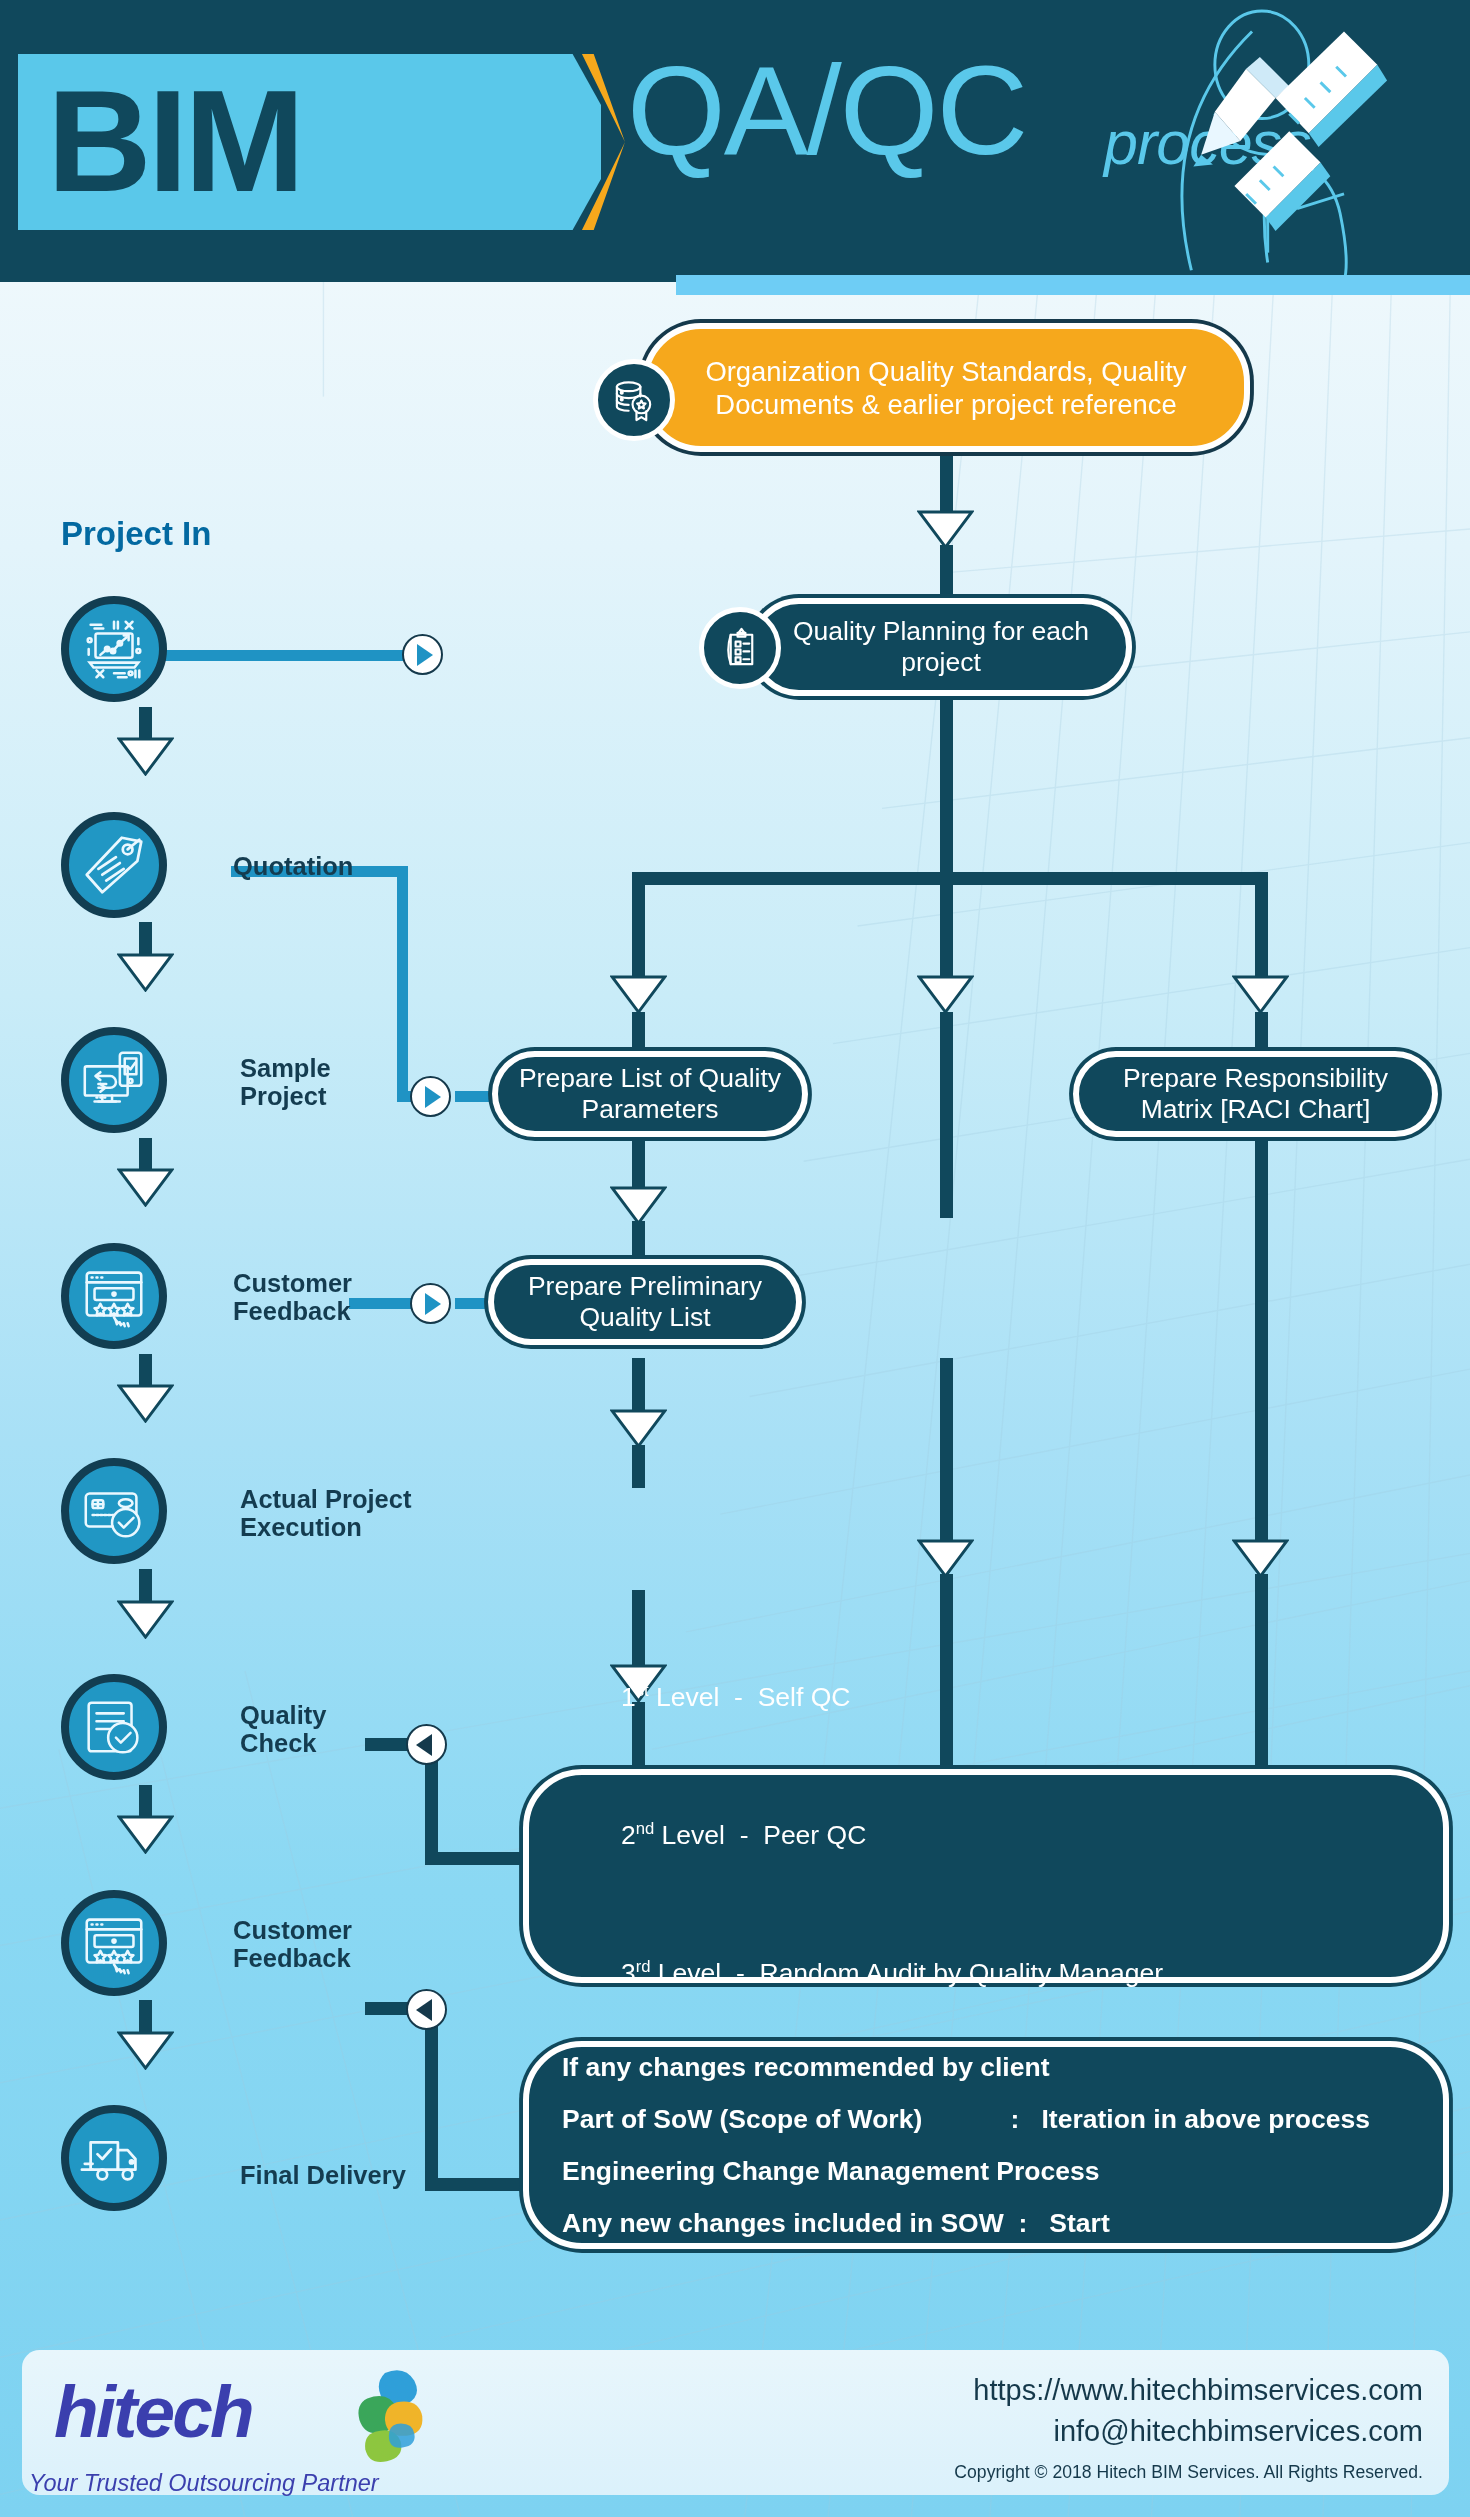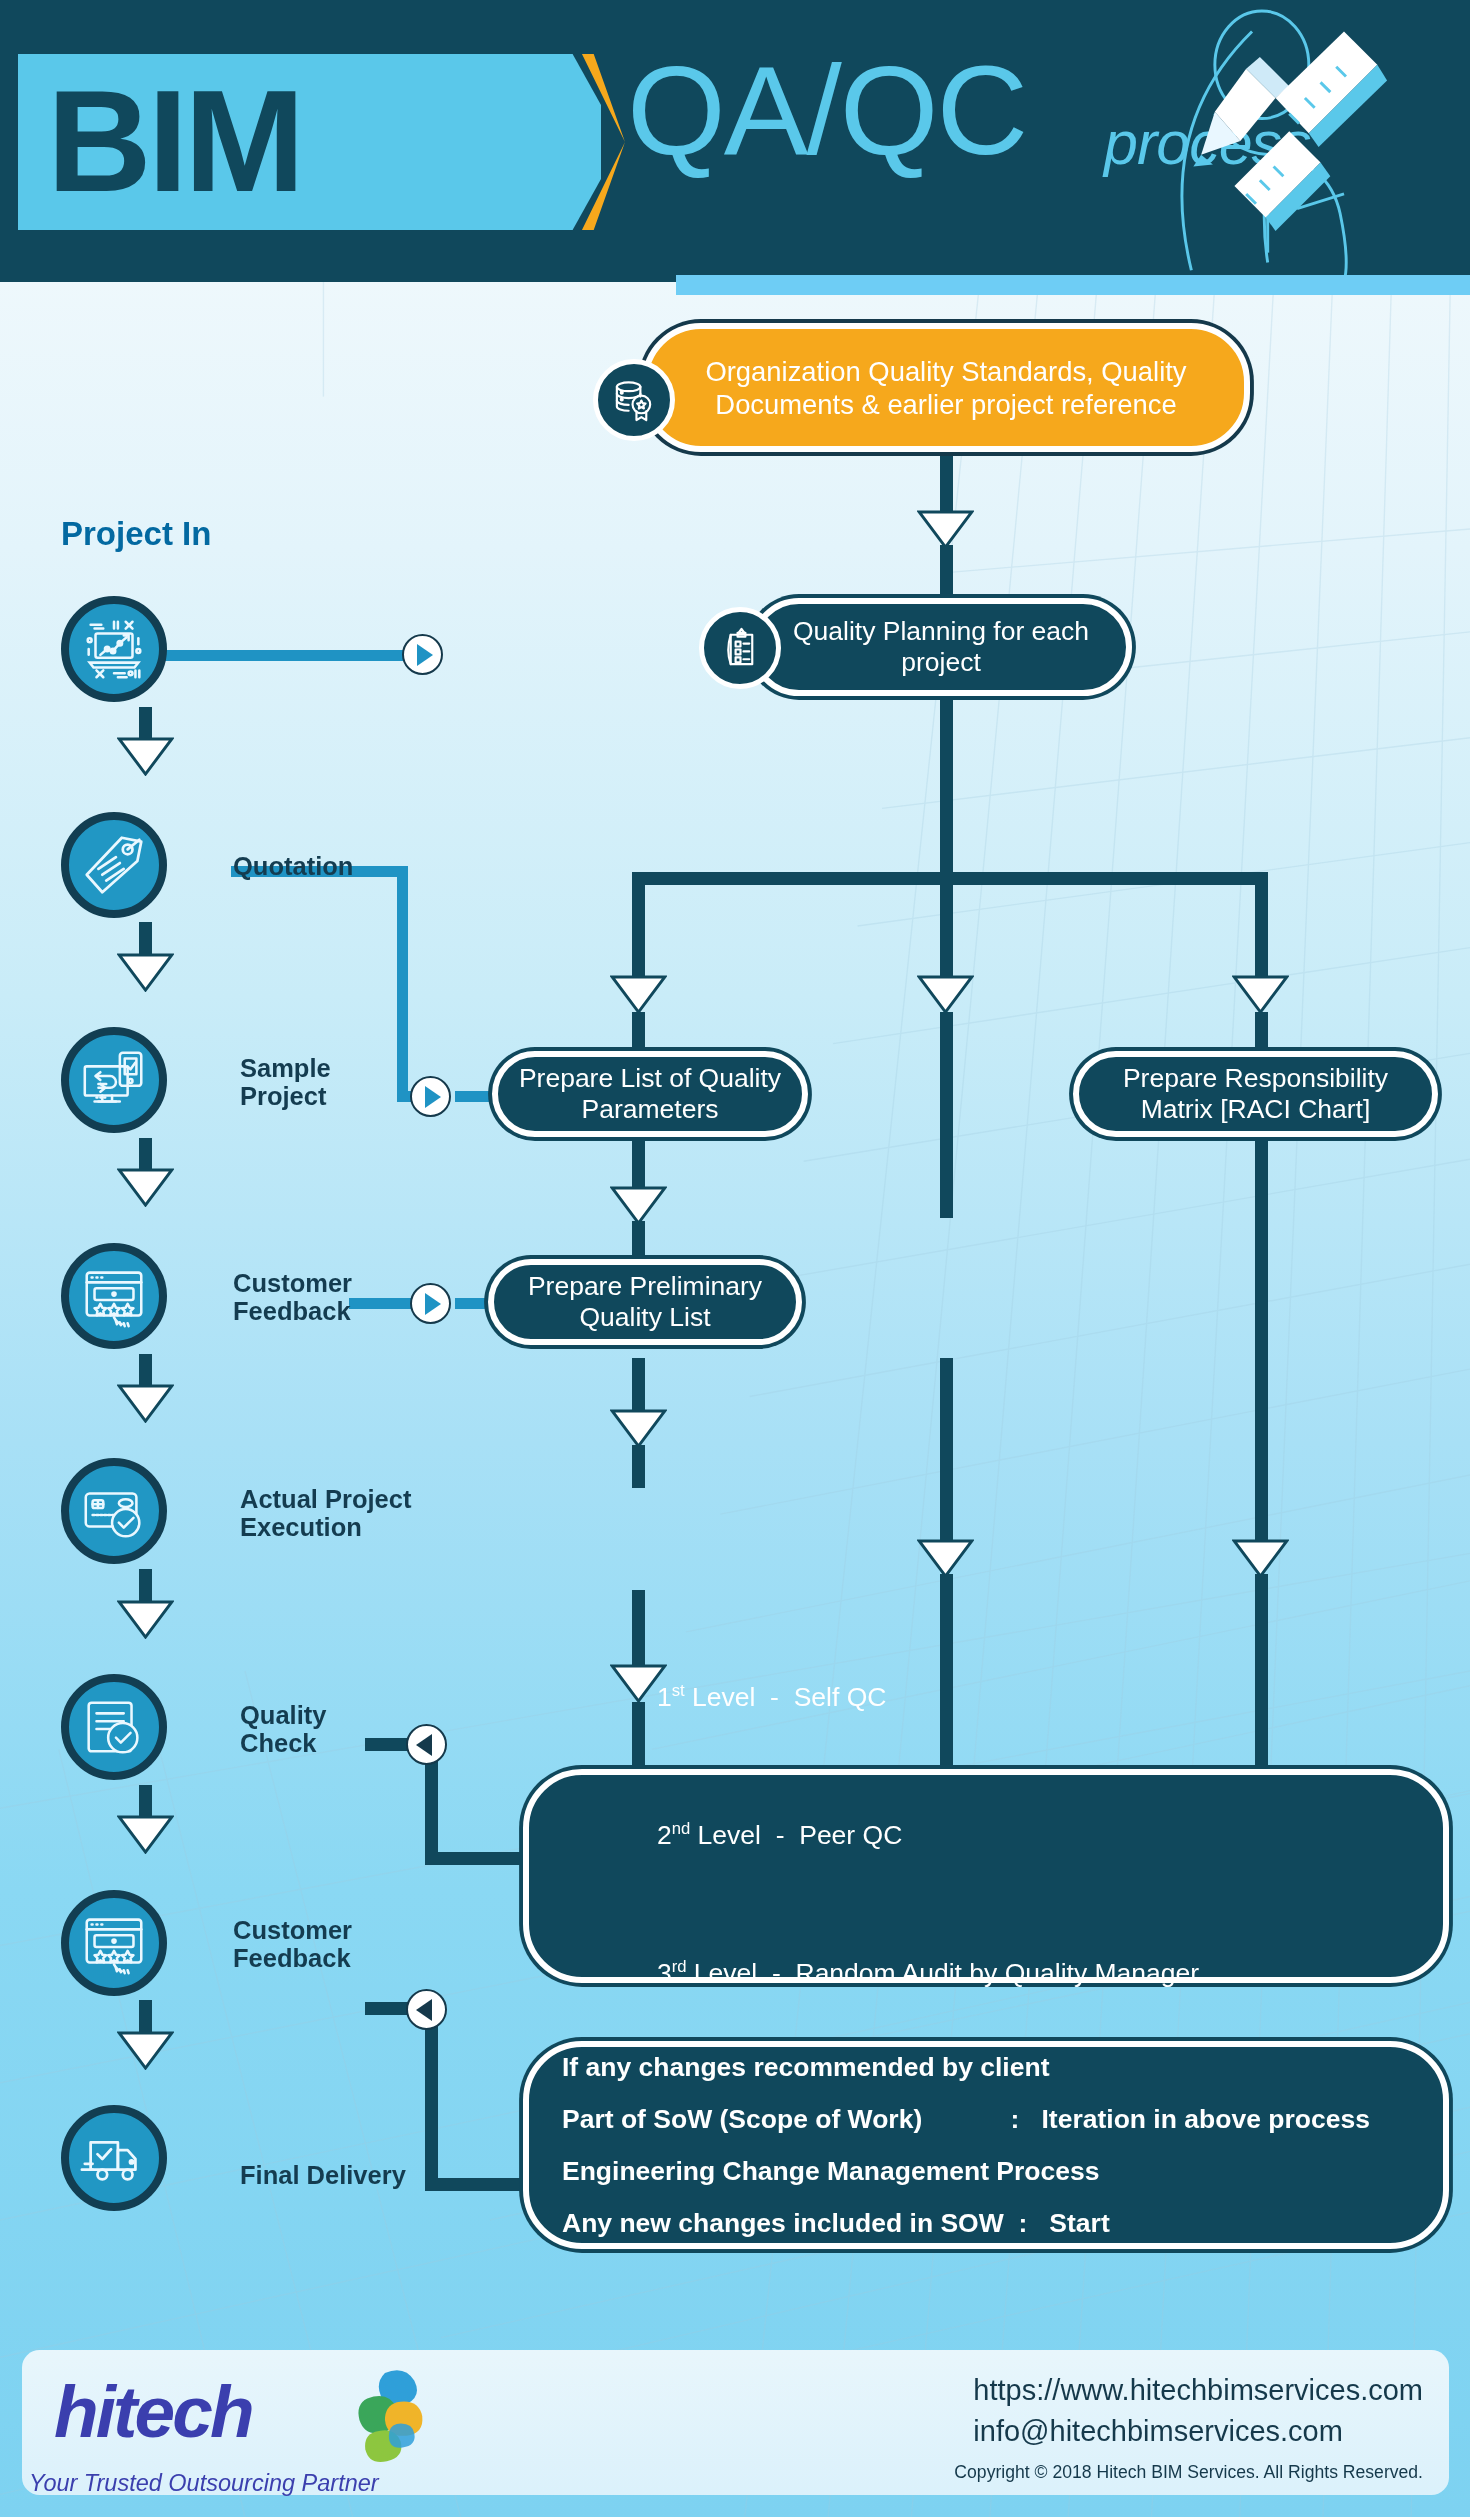--- a/index.html
+++ b/index.html
@@ -128,21 +128,21 @@
     font-size:73px; font-weight:bold; font-style:italic; color:#3b3fae;
     letter-spacing:-2.9px; font-family:"Liberation Sans", sans-serif;
   }
   .tagline{
     position:absolute; left:29px; top:2455px;
     font-size:23.5px; font-style:italic; color:#3b3fae;
     font-family:"Liberation Sans", sans-serif;
     margin-top:15px;
   }
   .f-url{
-    position:absolute; right:47px; top:2370px; 
+    position:absolute; right:47px; top:2370px; text-align:right;
     font-size:29px; color:#15394b; line-height:41px;
     font-family:"Liberation Sans", sans-serif;
   }
   .f-copy{
     position:absolute; right:47px; top:2462px; text-align:right;
     font-size:17.6px; color:#15394b;
     font-family:"Liberation Sans", sans-serif;
   }
 </style>
 </head>
@@ -565,21 +565,21 @@
   <div class="pill" style="left:1073px; top:1051px; width:365px; height:86px;">
     <span style="padding:0 17.6px;">Prepare Responsibility Matrix [RACI Chart]</span>
   </div>
 
   <div class="pill" style="left:488px; top:1259px; width:314px; height:86px;">
     <span style="padding:0 13.7px;">Prepare Preliminary Quality List</span>
   </div>
 
 
 
-  <div class="pill left-text" style="left:523px; top:1769px; width:1374px; max-width:926px; height:214px;padding-left:36px;">
+  <div class="pill left-text" style="left:523px; top:1769px; width:1374px; max-width:926px; height:214px;">
     <div class="qc-list">
       <div class="qc-row">
         <span>1</span><sup>st</sup><span> Level  -  Self QC</span>
       </div>
       <div class="qc-row">
         <span>2</span><sup>nd</sup><span> Level  -  Peer QC</span>
       </div>
       <div class="qc-row">
         <span>3</span><sup>rd</sup><span> Level  -  Random Audit by Quality Manager</span>
       </div>

